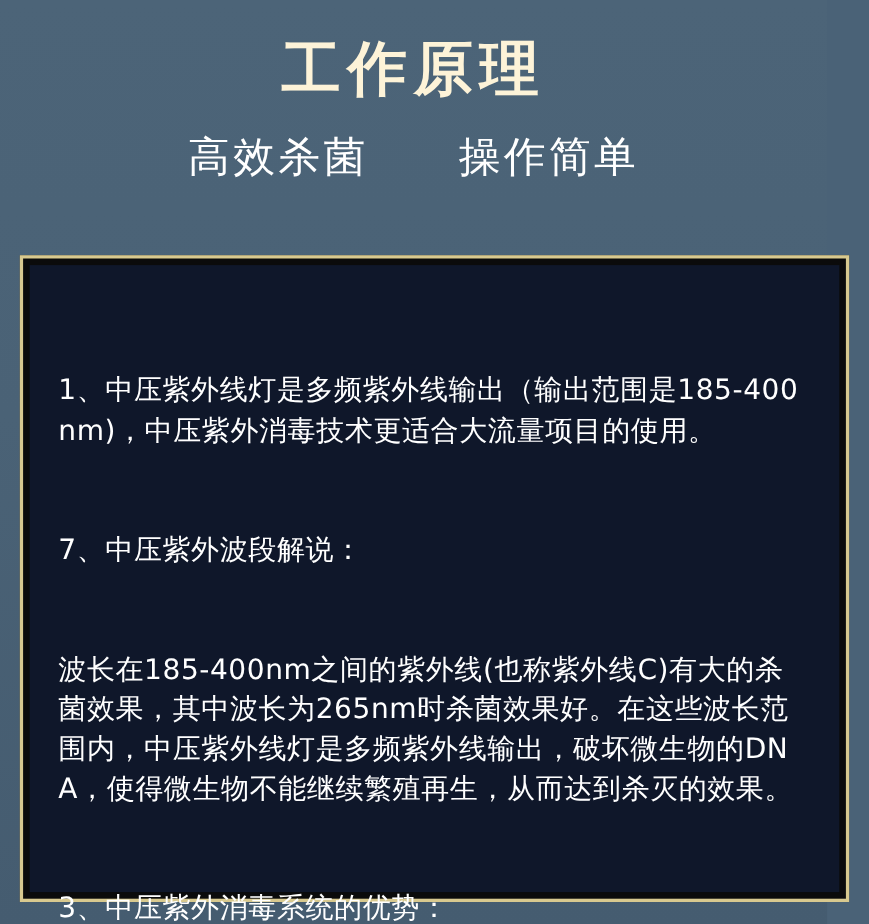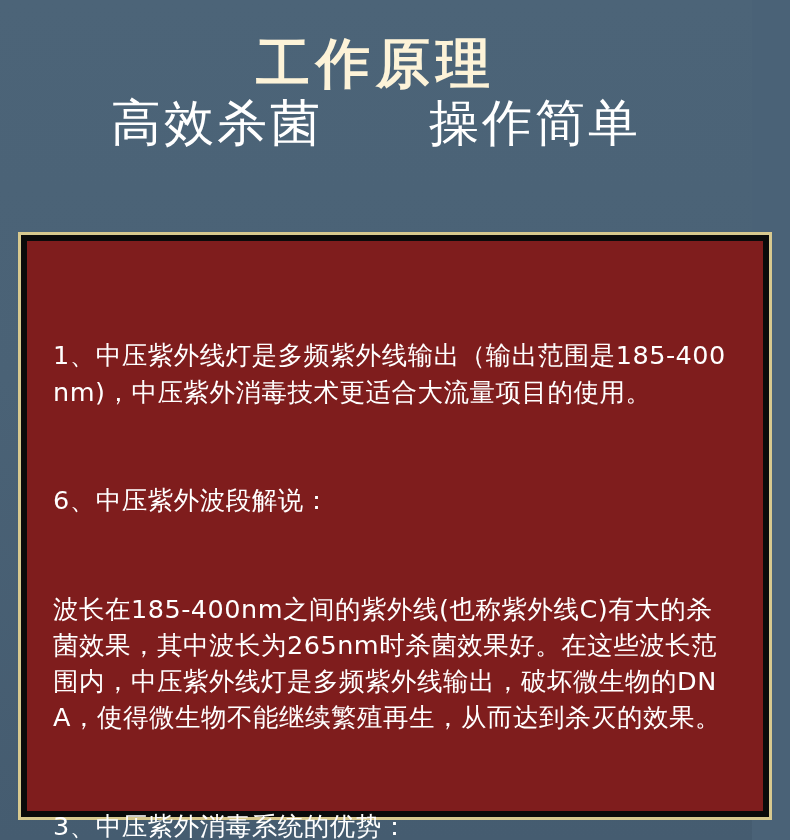--- a/index.html
+++ b/index.html
@@ -26,41 +26,42 @@
   }
   .title {
     font-size: 54px;
     font-weight: bold;
     color: #fdf3d8;
     letter-spacing: 6px;
     line-height: 1.1;
     margin: 0;
   }
   .subtitle {
-    font-size: 50px;
+    margin-top: 28px;
+    font-size: 38px;
     color: #ffffff;
     letter-spacing: 3px;
     line-height: 1.2;
     white-space: pre;
   }
   .panel-outer {
     position: absolute;
     left: 18px;
     top: 232px;
     width: 754px;
     height: 588px;
     border: 3px solid #d8c98f;
     background: #0b0b0b;
     box-sizing: border-box;
     padding: 6px;
   }
   .panel-inner {
     width: 100%;
     height: 100%;
-    background: #7f1d1d;
+    background: #0f172a;
     box-sizing: border-box;
     padding: 24px 26px 10px 26px;
   }
   .body-text {
     color: #ffffff;
     font-size: 25.5px;
     line-height: 1.42;
     letter-spacing: 0.5px;
     font-family: "DejaVu Sans", "Liberation Sans", sans-serif;
     margin: 0;
@@ -78,21 +79,21 @@
 
   <div class="header">
     <h1 class="title">工作原理</h1>
     <div class="subtitle">高效杀菌　　操作简单</div>
   </div>
 
   <div class="panel-outer">
     <div class="panel-inner">
       <div class="body-text">
         <p class="para">1、中压紫外线灯是多频紫外线输出（输出范围是185-400nm)，中压紫外消毒技术更适合大流量项目的使用。</p>
-        <p class="para">6、中压紫外波段解说：</p>
+        <p class="para">7、中压紫外波段解说：</p>
         <p class="para">波长在185-400nm之间的紫外线(也称紫外线C)有大的杀菌效果，其中波长为265nm时杀菌效果好。在这些波长范围内，中压紫外线灯是多频紫外线输出，破坏微生物的DNA，使得微生物不能继续繁殖再生，从而达到杀灭的效果。</p>
         <p class="para">3、中压紫外消毒系统的优势：</p>
         
       </div>
     </div>
   </div>
 
 </div>
 
 </body></html>

